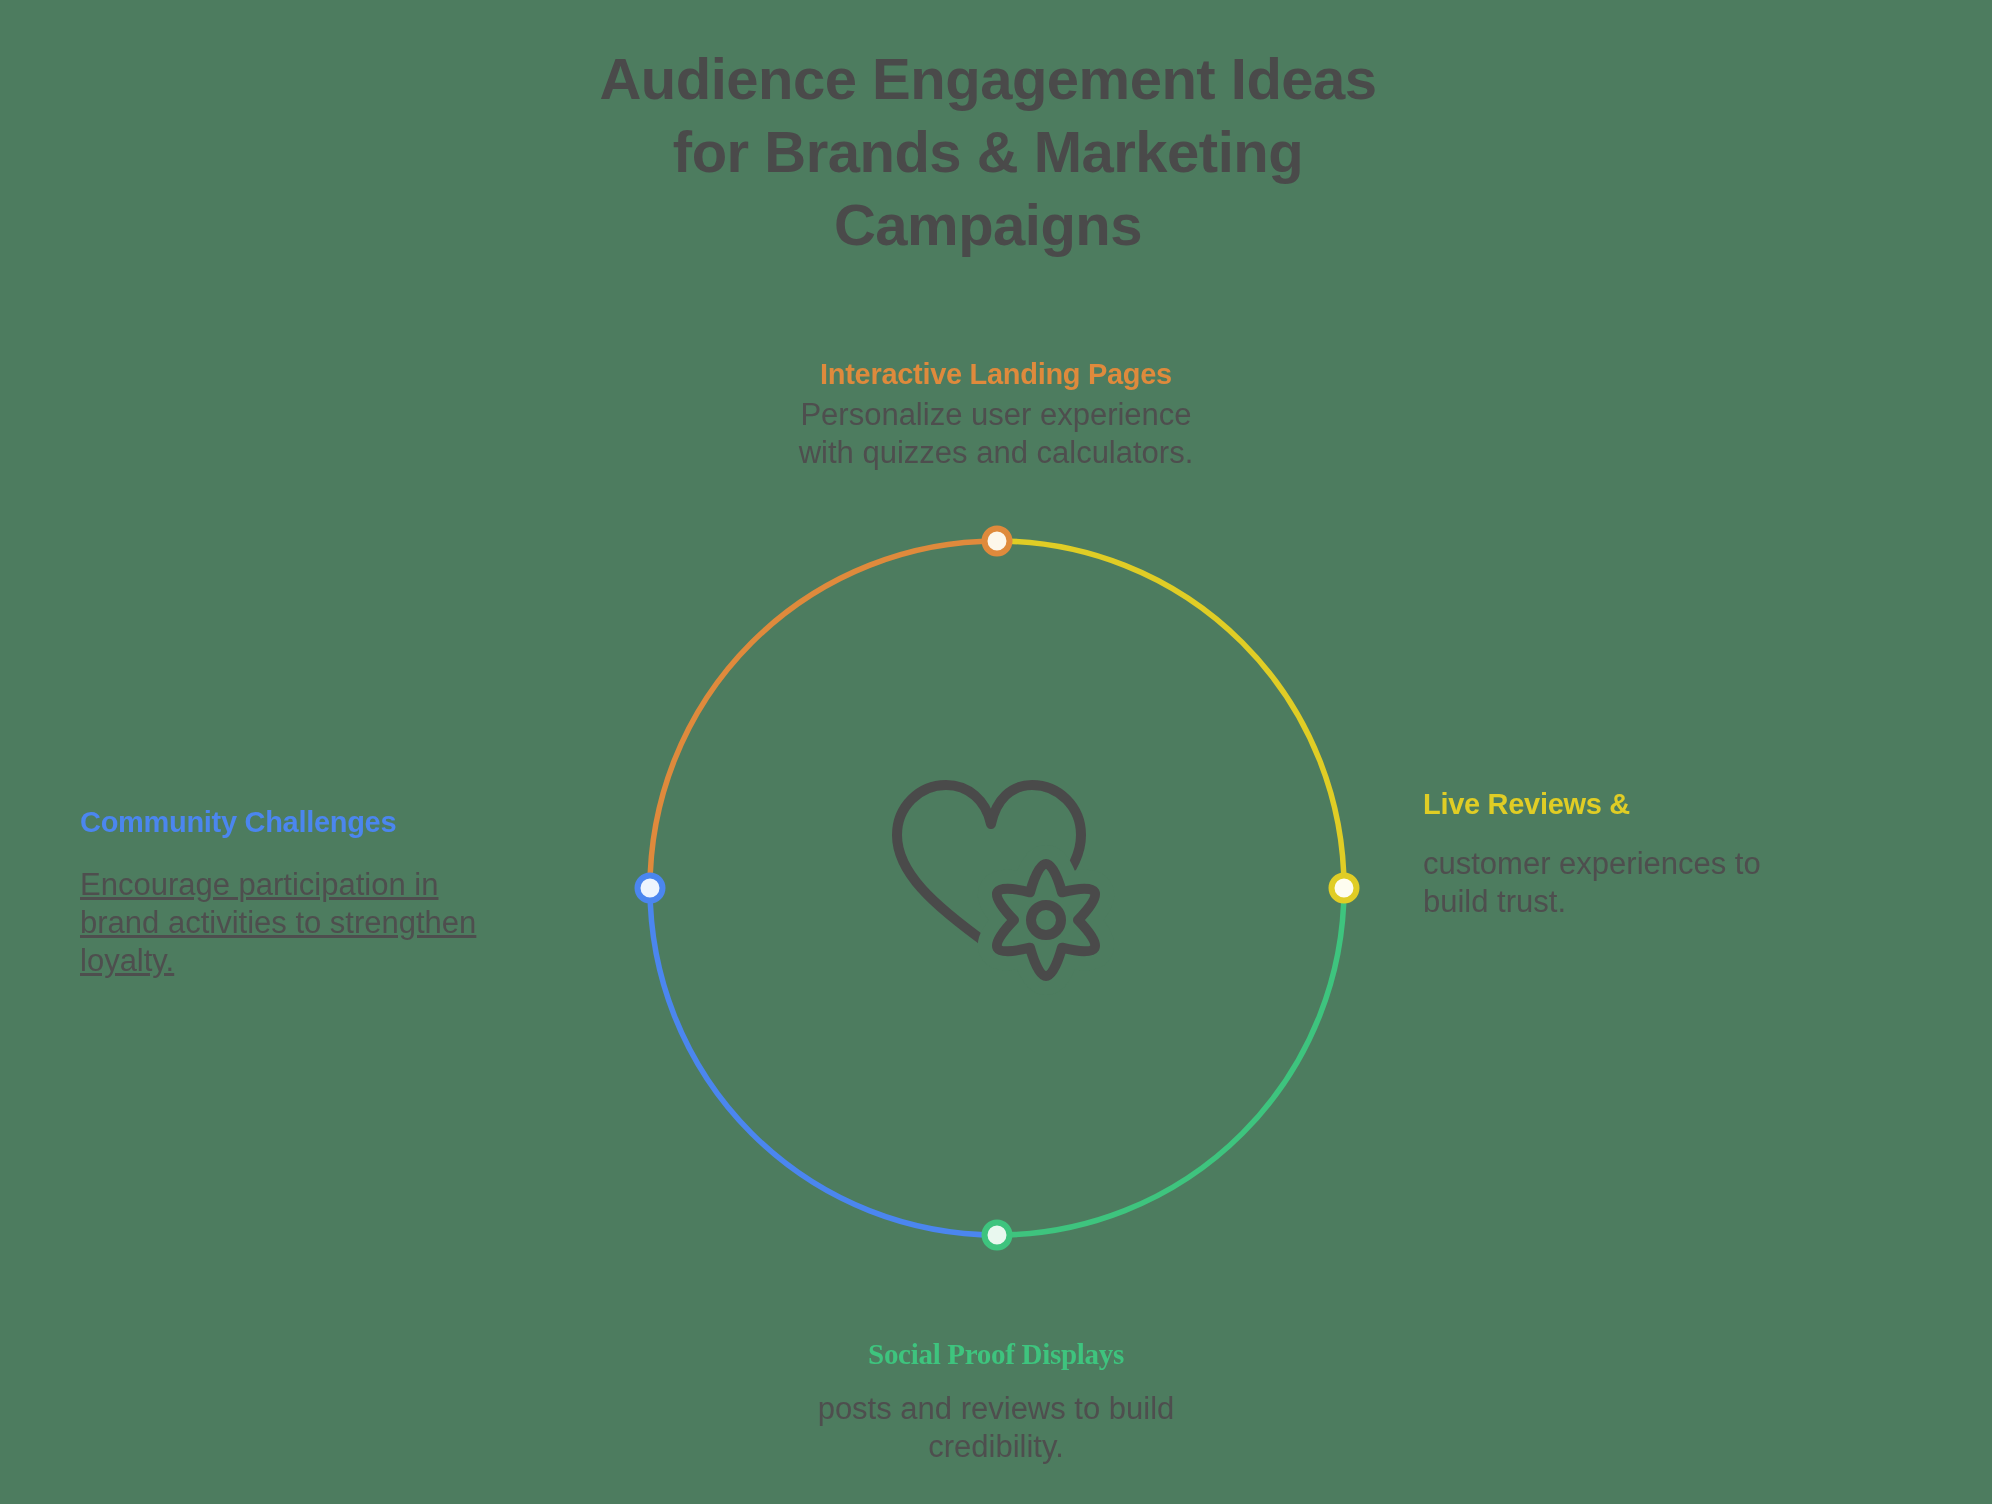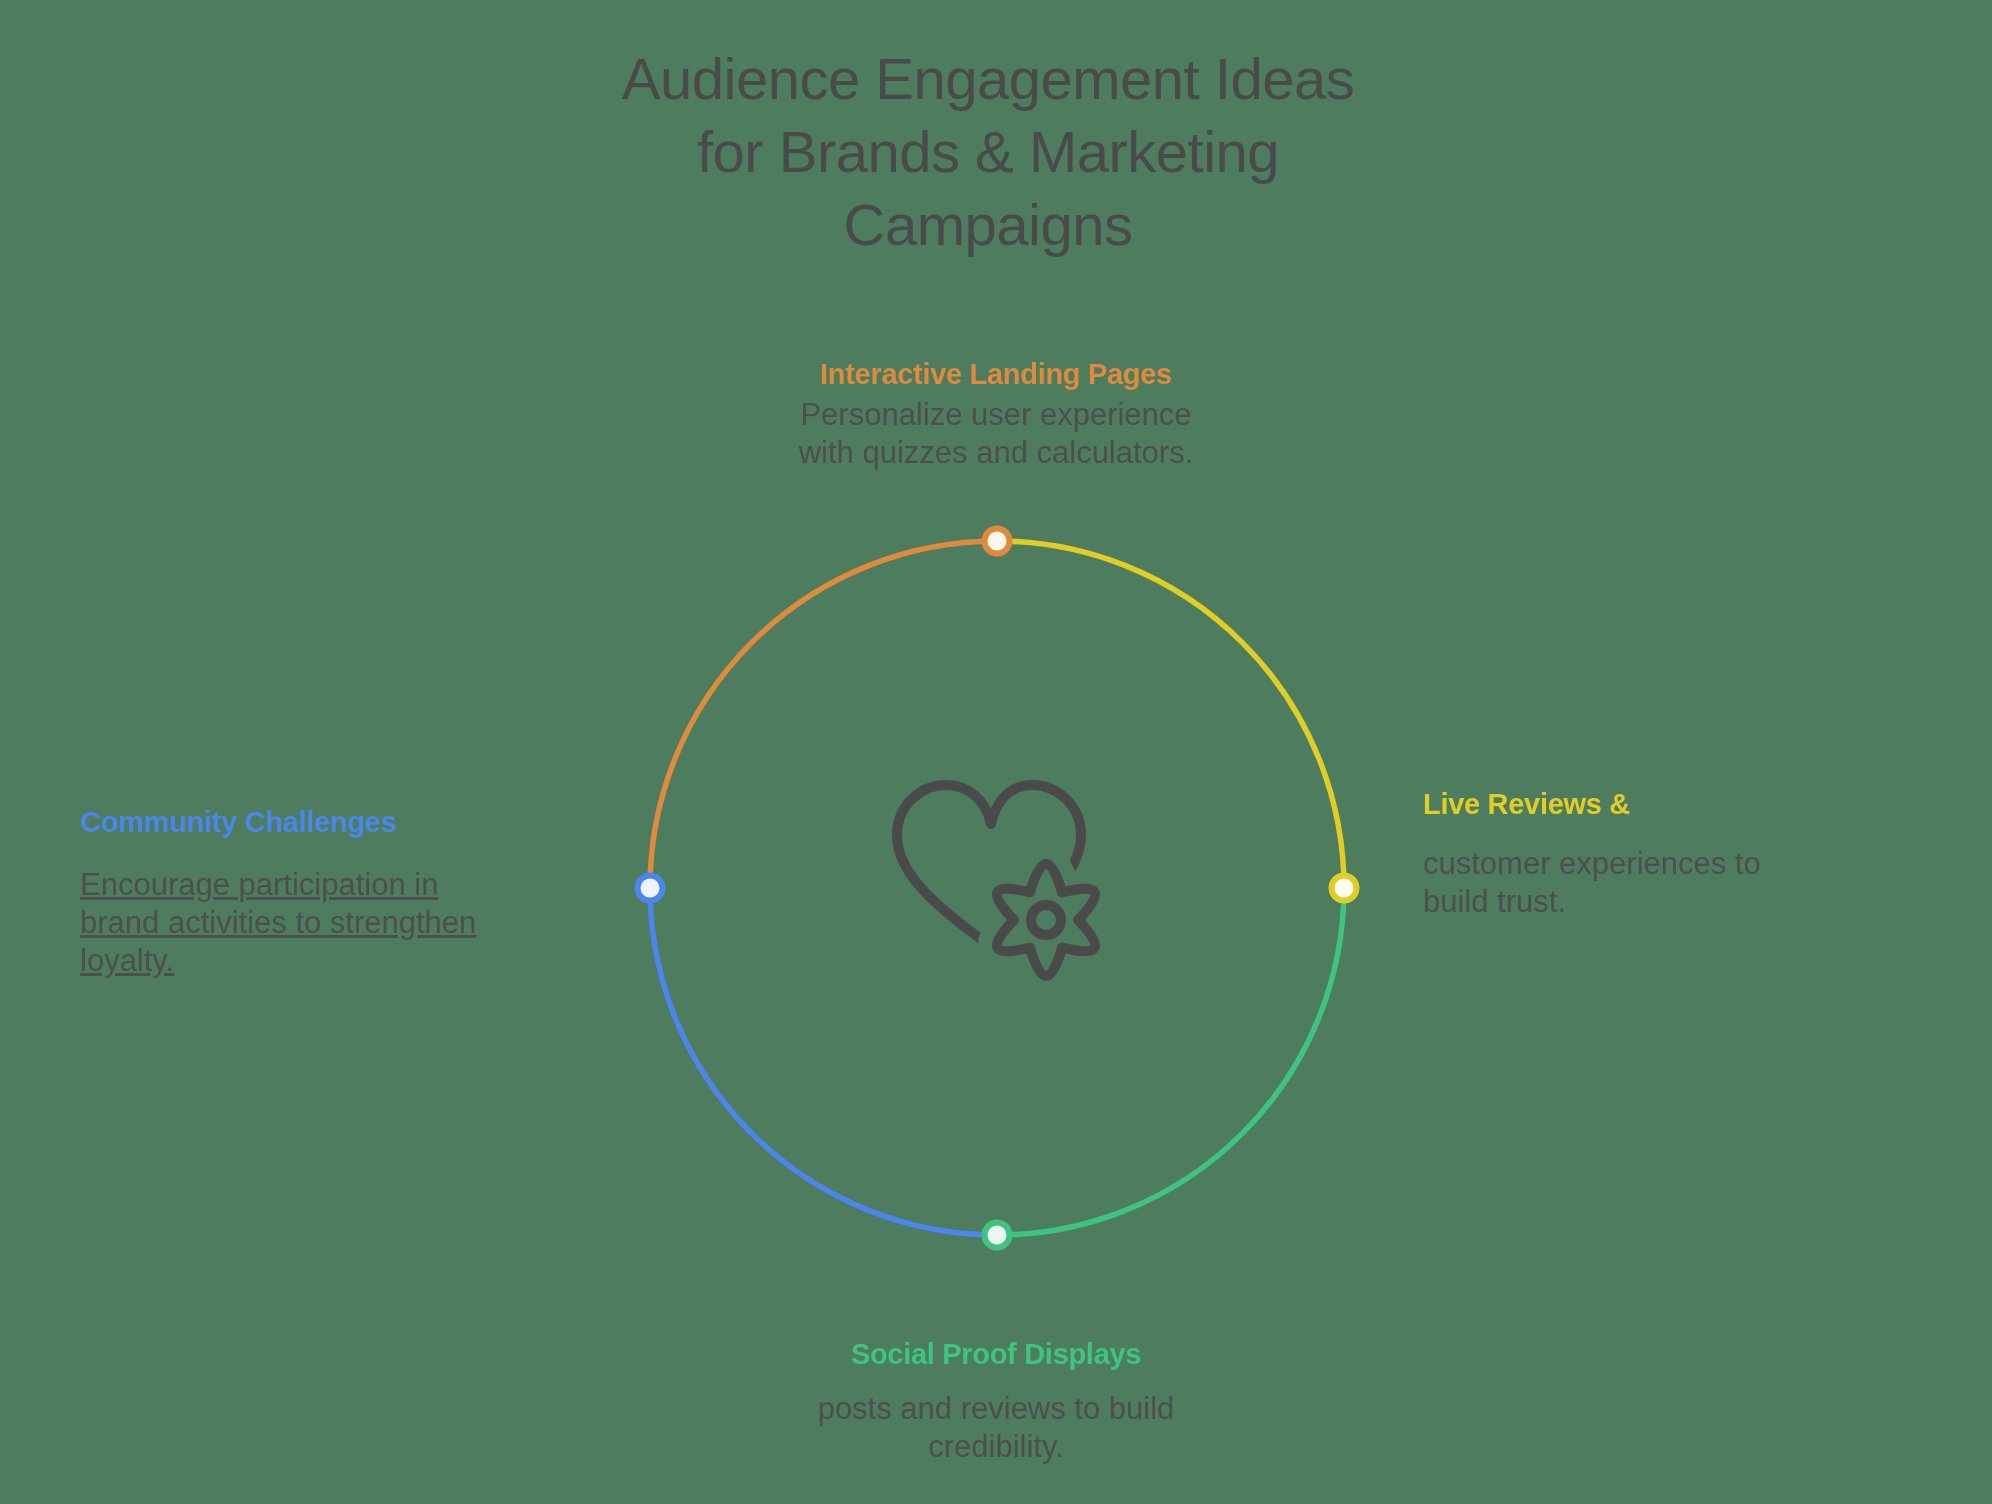--- a/index.html
+++ b/index.html
@@ -6,37 +6,37 @@
   .canvas{
     position:relative;
     width:1992px;height:1504px;
     overflow:hidden;
     background:#4D7C5F;
     font-family:"Liberation Sans","DejaVu Sans",sans-serif;
   }
   .title{
     position:absolute;top:42px;left:0;right:16px;
     text-align:center;
-    font-size:58px;font-weight:normal;line-height:73px;
+    font-size:58px;font-weight:bold;line-height:73px;
     letter-spacing:-0.5px;
     color:#4A4A4A;
   }
   .ring-svg{position:absolute;left:0;top:0;width:1992px;height:1504px;}
   .sec{position:absolute;}
   .heading{
     font-size:29px;font-weight:bold;line-height:40px;letter-spacing:-0.3px;
     white-space:nowrap;
   }
   .heading.wrap{white-space:normal;}
   .desc{
     font-size:31px;line-height:38px;color:#4E4E4E;
   }
   .c-orange{color:#DF8A3C;}
   .c-yellow{color:#E0CD25;}
-  .c-green{color:#3EC47E;}
+  .c-green{color:#3EC47E;font-family:Liberation Serif, serif;}
   .c-blue{color:#4B86EF;}
   .sec-top{top:354px;left:0;right:0;text-align:center;}
   .sec-top .desc{margin-top:2px;}
   .sec-right{top:784px;left:1423px;width:370px;text-align:left;}
   .sec-right .heading{line-height:41px;}
   .sec-right .desc{margin-top:20px;}
   .sec-bottom{top:1334px;left:0;right:0;text-align:center;}
   .sec-bottom .desc{margin-top:16px;}
   .sec-left{top:802px;left:80px;width:480px;text-align:left;}
   .sec-left .desc{margin-top:24px;text-decoration:underline;}

